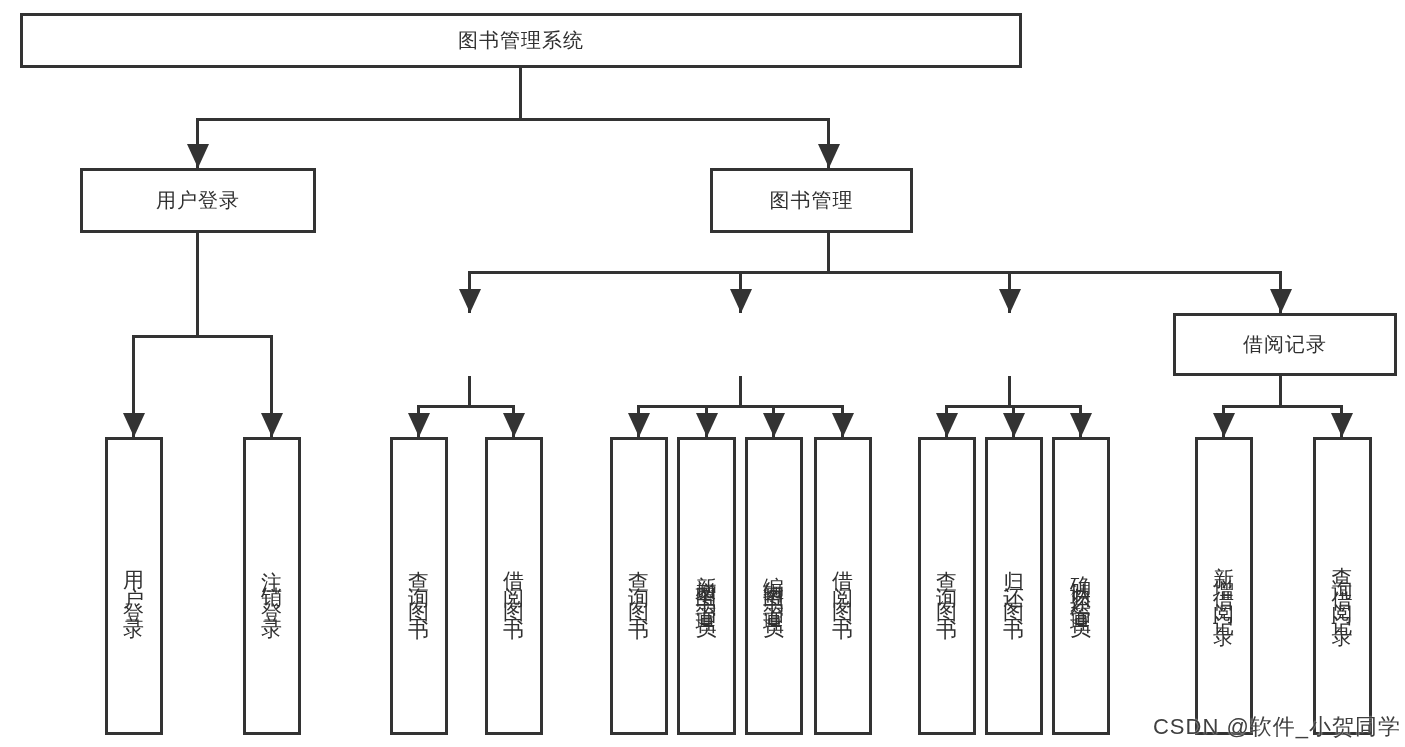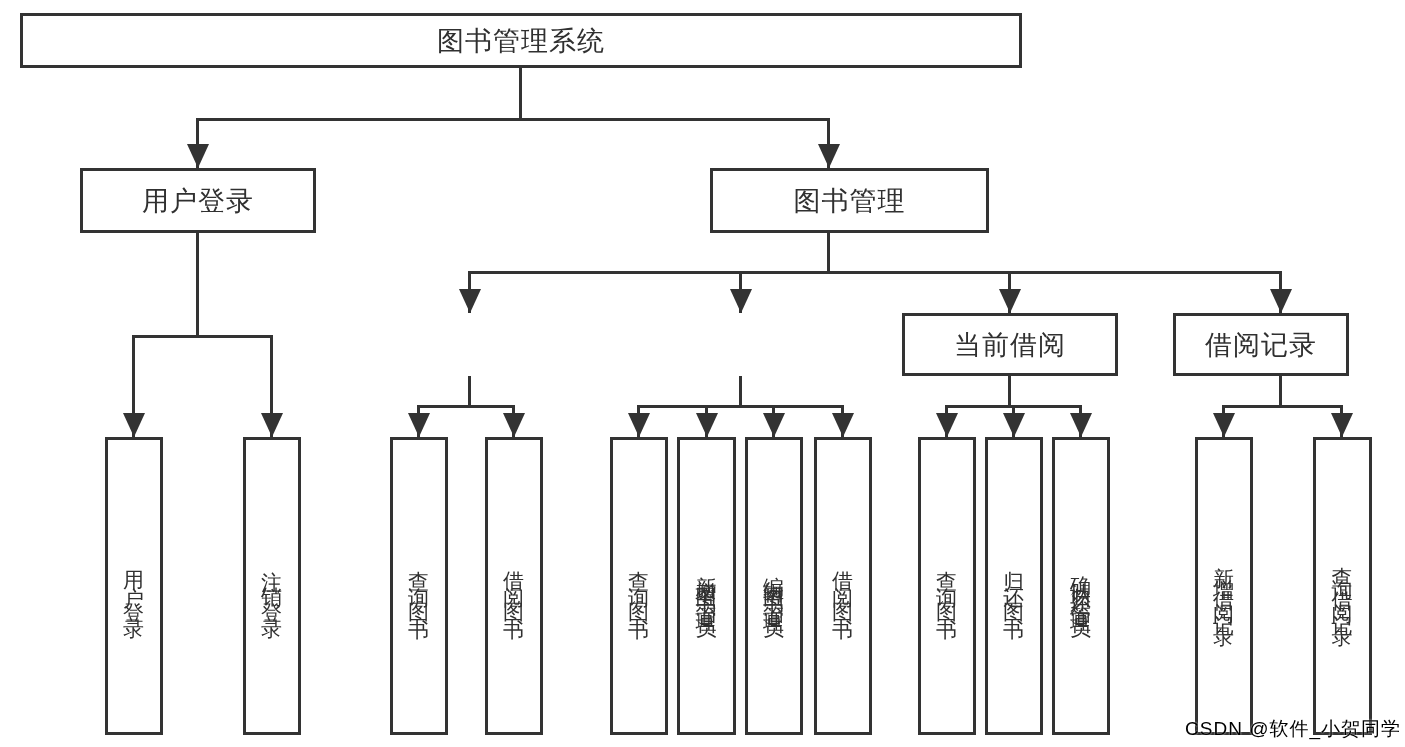--- a/index.html
+++ b/index.html
@@ -4,60 +4,57 @@
 <style>
   html,body{margin:0;padding:0;background:#ffffff;}
   #stage{
     position:relative;width:1405px;height:747px;background:#ffffff;overflow:hidden;
     font-family:"Liberation Sans","DejaVu Sans",sans-serif;color:#303030;
   }
   .box{
     position:absolute;box-sizing:border-box;border:3px solid #333333;background:#ffffff;
     display:flex;align-items:center;justify-content:center;z-index:2;
   }
-  .box.h span{font-size:27px;letter-spacing:1px;white-space:nowrap;}
+  .box.h span{font-size:20px;letter-spacing:1px;white-space:nowrap;}
   .box.v span{
     writing-mode:vertical-lr;text-orientation:mixed;font-size:21px;line-height:1;
     white-space:nowrap;
   }
   .ls-wide span{letter-spacing:16px;}
   .ls-mid  span{letter-spacing:12px;}
   .ls-tight span{letter-spacing:6px;}
   .line{position:absolute;background:#333333;z-index:1;}
   .arrow{
     position:absolute;width:0;height:0;z-index:1;
     border-left:11px solid transparent;border-right:11px solid transparent;
     border-top:24px solid #333333;
   }
   #watermark{
     position:absolute;right:4px;bottom:5px;z-index:5;
-    font-size:19px;color:#000000;letter-spacing:1px;white-space:nowrap;
+    font-size:22px;color:#404040;letter-spacing:1px;white-space:nowrap;
     text-shadow:0 0 2px #ffffff;
   }
 </style>
 </head>
 <body>
 
 <div id="stage">
 
   <div class="box h" style="left:20px;top:13px;width:1002px;height:55px">
     <span>图书管理系统</span>
   </div>
 
   <div class="box h" style="left:80px;top:168px;width:236px;height:65px">
     <span>用户登录</span>
   </div>
-  <div class="box h" style="left:710px;top:168px;width:279px;height:65px">
+  <div class="box h" style="left:710px;top:168px;width:203px;height:65px">
     <span>图书管理</span>
   </div>
 
-  <div class="box h" style="left:902px;top:313px;width:216px;height:63px">
-    <span>当前借阅</span>
-  </div>
-  <div class="box h" style="left:1173px;top:313px;width:176px;height:63px">
+  <div class="box h" style="left:1173px;top:313px;width:224px;height:63px">
     <span>借阅记录</span>
   </div>
 
   <div class="box v ls-wide" style="left:105px;top:437px;width:58px;height:298px">
     <span>用户登录</span>
   </div>
   <div class="box v ls-wide" style="left:243px;top:437px;width:58px;height:298px">
     <span>注销登录</span>
   </div>
 

